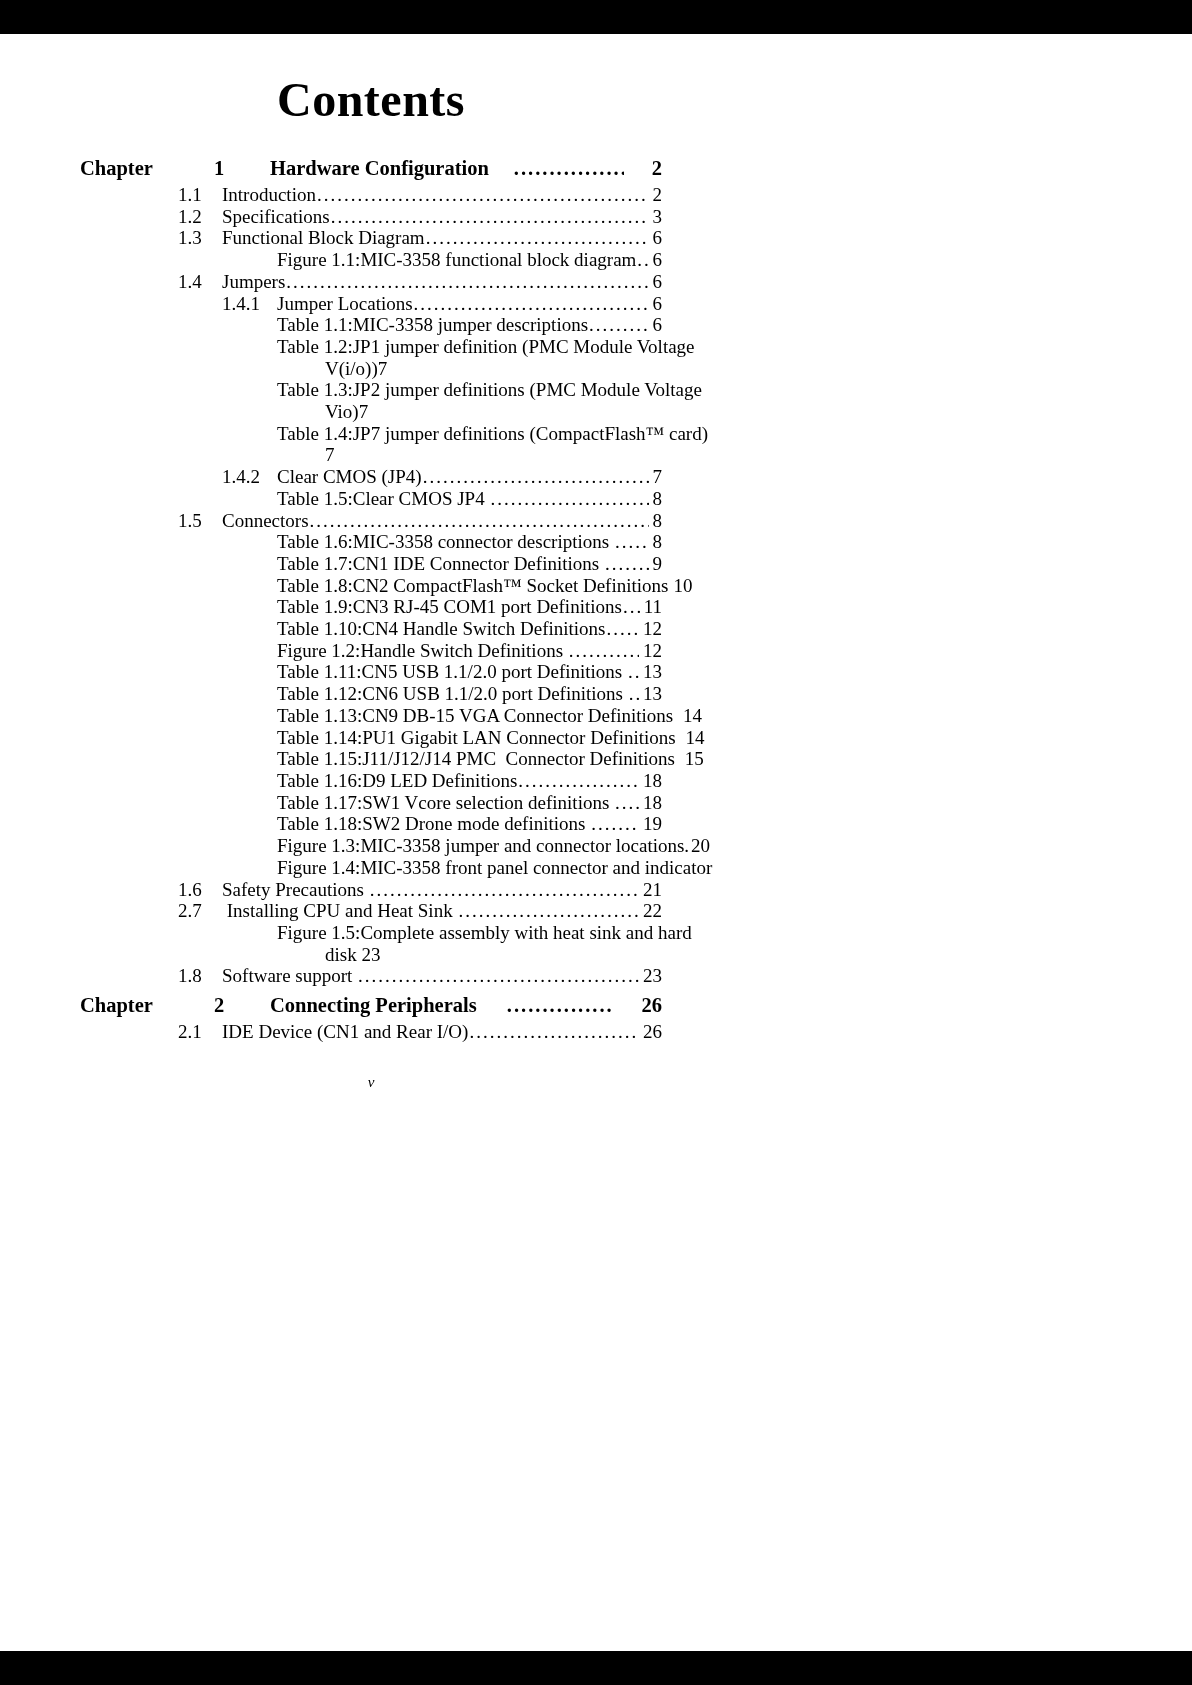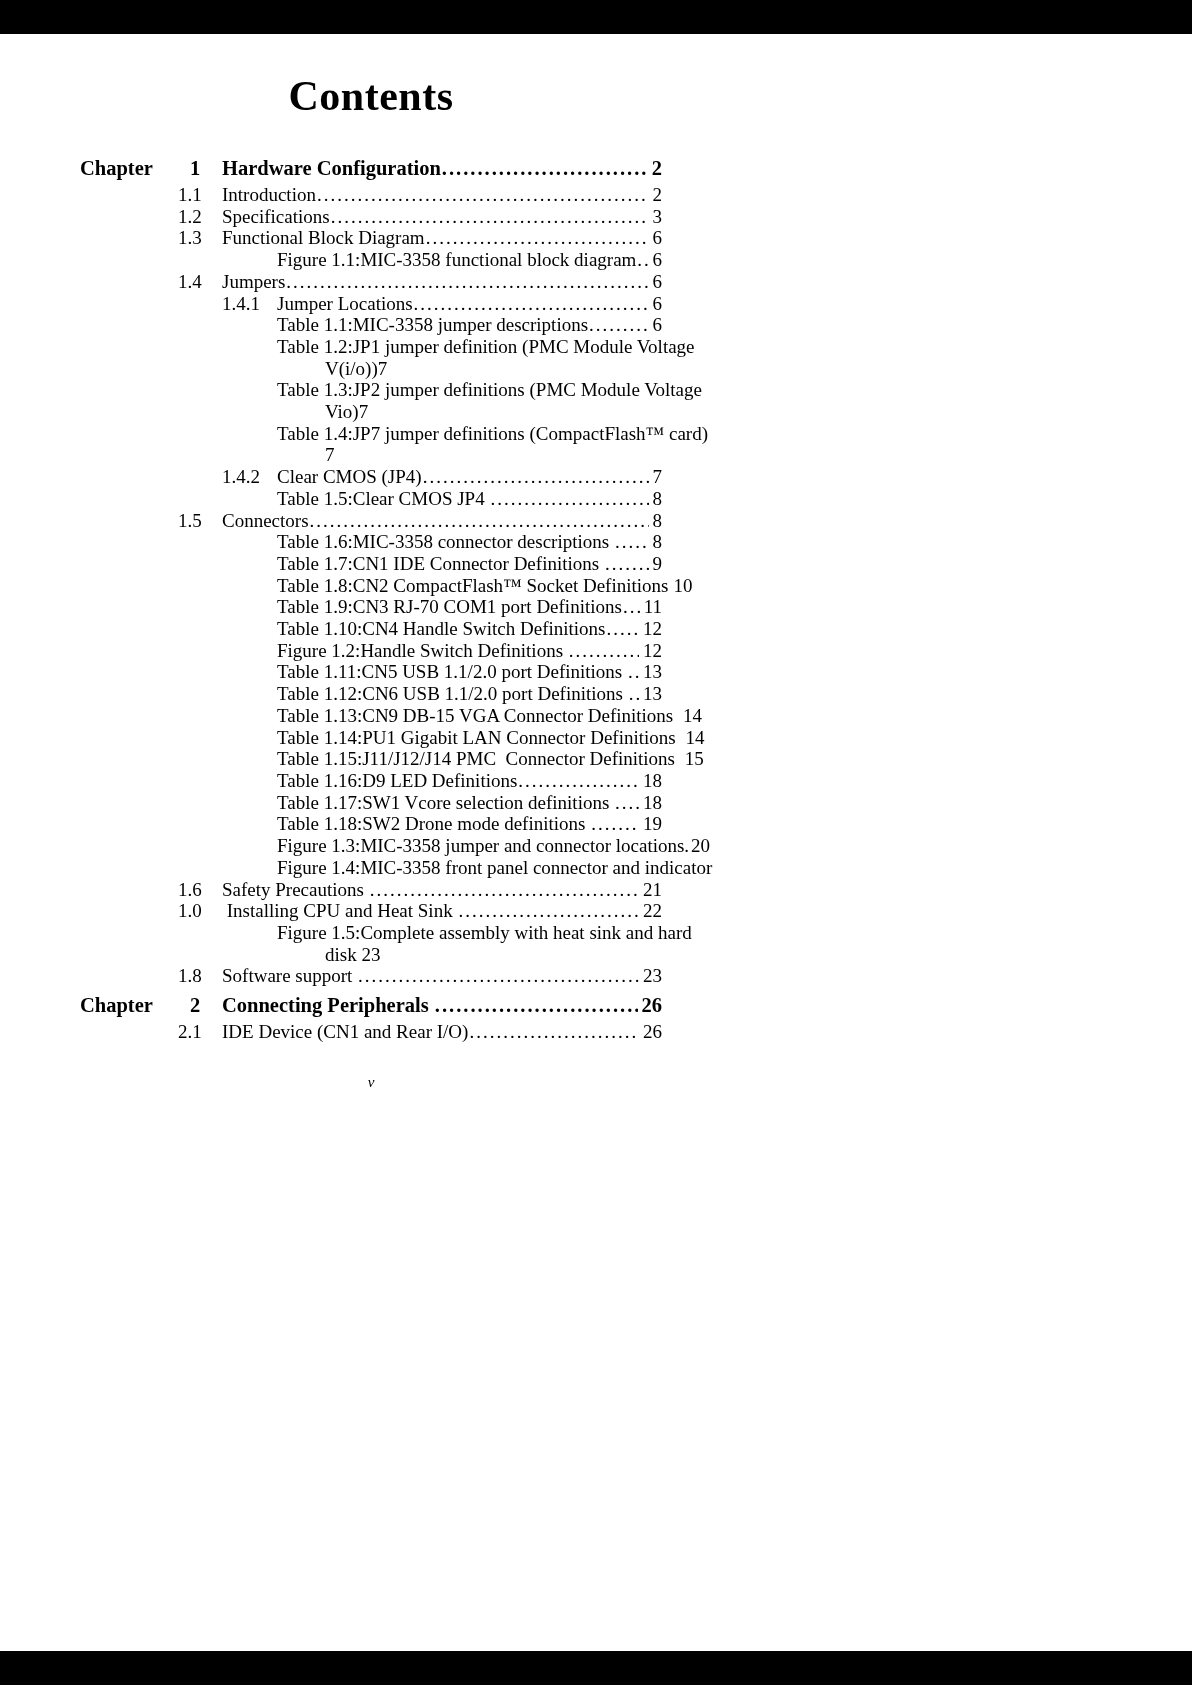--- a/index.html
+++ b/index.html
@@ -22,21 +22,21 @@
   .black-bar.top { top: 0; }
   .black-bar.bottom { bottom: 0; }
 
   .doc-title {
     position: absolute;
     top: 72px;
     left: 80px;
     width: 582px;
     margin: 0;
     text-align: center;
-    font-size: 42px;
+    font-size: 48px;
     font-weight: bold;
     letter-spacing: 0.5px;
   }
 
   .toc {
     position: absolute;
     top: 150px;
     left: 80px;
     width: 582px;
   }
@@ -49,20 +49,21 @@
   .row .text { white-space: pre; flex-shrink: 0; }
   .row .num { flex-shrink: 0; }
   .row .chapter-word { flex-shrink: 0; }
 
   .row.chapter {
     font-weight: bold;
     font-size: 20.5px;
     line-height: 26px;
     margin-top: 5px;
     margin-bottom: 3px;
+    gap: 24px;
   }
   .row.chapter .chapter-word { width: 110px; }
   .row.chapter .num { width: 32px; }
 
   .row.s1 { padding-left: 98px; }
   .row.s1 .num { width: 44px; }
 
   .row.s2 { padding-left: 142px; }
   .row.s2 .num { width: 55px; }
 
@@ -195,21 +196,21 @@
       <span class="text">Table 1.7:CN1 IDE Connector Definitions </span>
       <span class="leader"></span>
       <span class="page-num">9</span>
     </div>
     <div class="row t">
       <span class="text">Table 1.8:CN2 CompactFlash™ Socket Definitions</span>
       <span class="leader"></span>
       <span class="page-num">10</span>
     </div>
     <div class="row t">
-      <span class="text">Table 1.9:CN3 RJ-70 COM1 port Definitions</span>
+      <span class="text">Table 1.9:CN3 RJ-45 COM1 port Definitions</span>
       <span class="leader"></span>
       <span class="page-num">11</span>
     </div>
     <div class="row t">
       <span class="text">Table 1.10:CN4 Handle Switch Definitions</span>
       <span class="leader"></span>
       <span class="page-num">12</span>
     </div>
     <div class="row t">
       <span class="text">Figure 1.2:Handle Switch Definitions </span>
@@ -263,21 +264,21 @@
     <div class="row t">
       <span class="text">Figure 1.4:MIC-3358 front panel connector and indicator</span>
     </div>
     <div class="row s1">
       <span class="num">1.6</span>
       <span class="text">Safety Precautions </span>
       <span class="leader"></span>
       <span class="page-num">21</span>
     </div>
     <div class="row s1">
-      <span class="num">1.0</span>
+      <span class="num">2.7</span>
       <span class="text"> Installing CPU and Heat Sink </span>
       <span class="leader"></span>
       <span class="page-num">22</span>
     </div>
     <div class="row t">
       <span class="text">Figure 1.5:Complete assembly with heat sink and hard</span>
     </div>
     <div class="row tc">
       <span class="text">disk 23</span>
     </div>

